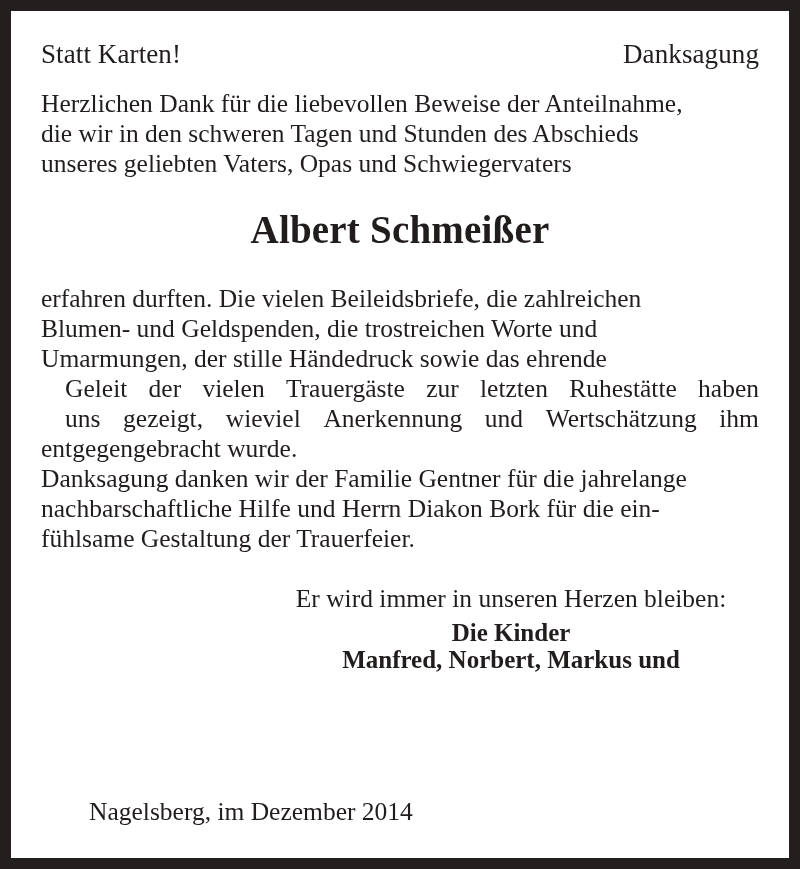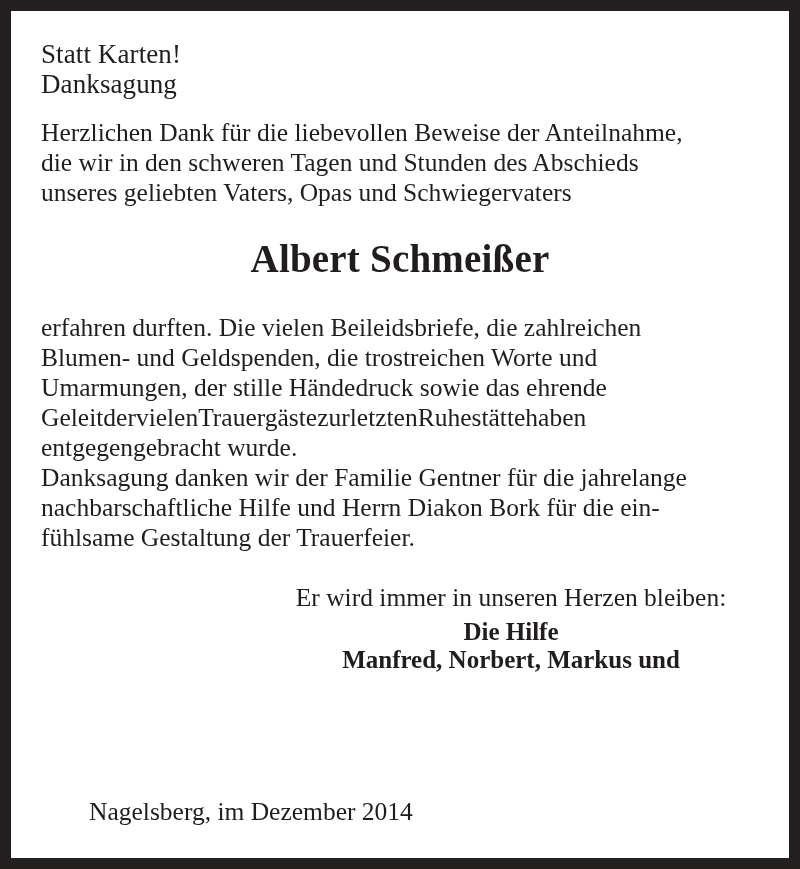--- a/index.html
+++ b/index.html
@@ -28,21 +28,20 @@
     top: 0;
     bottom: 0;
   }
 
   
   .header-row {
     display: flex;
     justify-content: space-between;
     align-items: baseline;
     padding-top: 29px;
-    flex-direction: column;
   }
   .header-left,
   .header-right {
     font-size: 27px;
     line-height: 1.1;
     font-weight: normal;
     letter-spacing: 0.1px;
     white-space: pre;
   }
 
@@ -70,22 +69,23 @@
     margin-top: 33px;
     font-size: 25.5px;
     line-height: 30px;
   }
   .body-line {
     display: block;
     white-space: pre;
   }
   .body-line.justify {
     display: flex;
-    justify-content: flex-start;
+    justify-content: space-between;
     white-space: normal;
+    margin-left: 24px;
   }
   .body-line.justify > span {
     white-space: pre;
   }
 
   
   .closing {
     margin-top: 30px;
     padding-left: 222px;
     font-size: 25.5px;
@@ -141,30 +141,39 @@
         <span class="body-line justify">
           <span>Geleit</span>
           <span>der</span>
           <span>vielen</span>
           <span>Trauergäste</span>
           <span>zur</span>
           <span>letzten</span>
           <span>Ruhestätte</span>
           <span>haben</span>
         </span>
+        <span class="body-line justify">
+          <span>uns</span>
+          <span>gezeigt,</span>
+          <span>wieviel</span>
+          <span>Anerkennung</span>
+          <span>und</span>
+          <span>Wertschätzung</span>
+          <span>ihm</span>
+        </span>
         <span class="body-line">entgegengebracht wurde.</span>
         <span class="body-line">Danksagung danken wir der Familie Gentner für die jahrelange</span>
         <span class="body-line">nachbarschaftliche Hilfe und Herrn Diakon Bork für die ein-</span>
         <span class="body-line">fühlsame Gestaltung der Trauerfeier.</span>
       </div>
 
     <div class="closing">
       <span class="closing-lead">Er wird immer in unseren Herzen bleiben:</span>
       <div class="closing-names">
-          <span class="nm">Die Hilfe</span>
+          <span class="nm">Die Kinder</span>
           <span class="nm">Manfred, Norbert, Markus und</span>
         </div>
     </div>
 
     <div class="footer">Nagelsberg, im Dezember 2014</div>
 
   </div>
 </div>
 
 </body></html>

